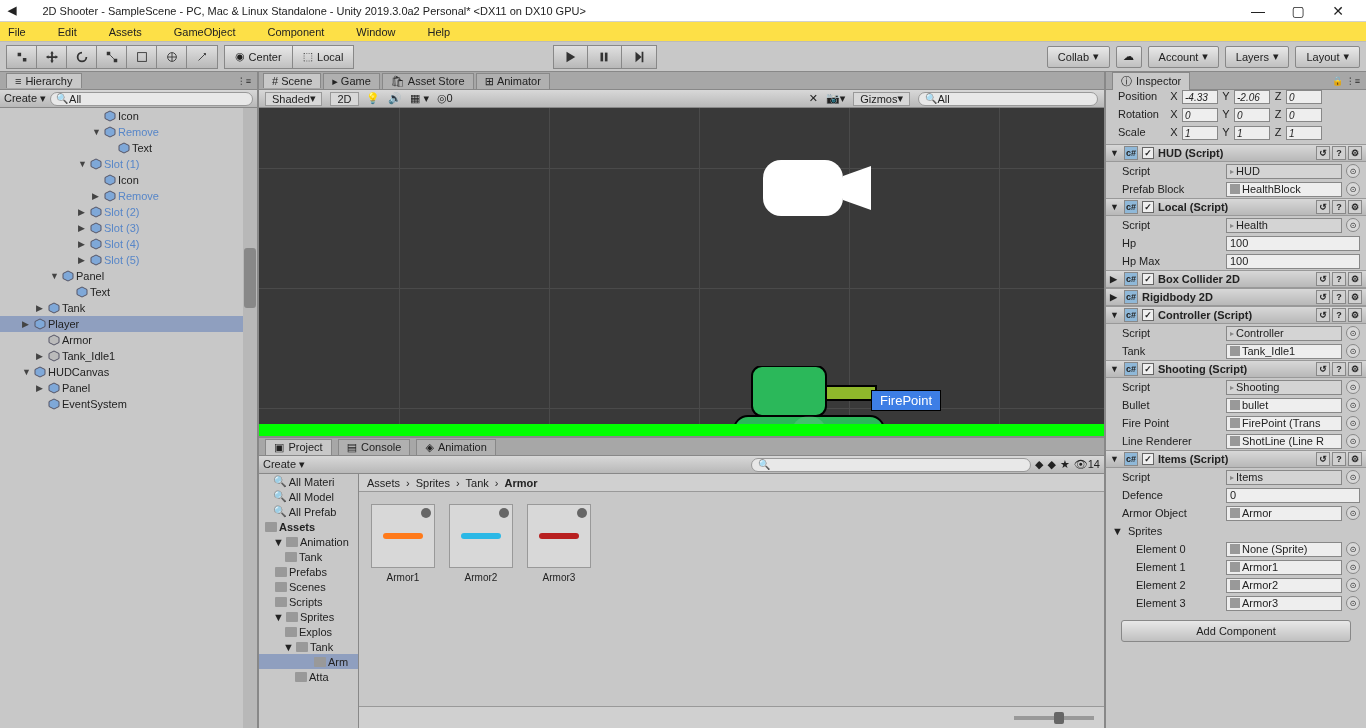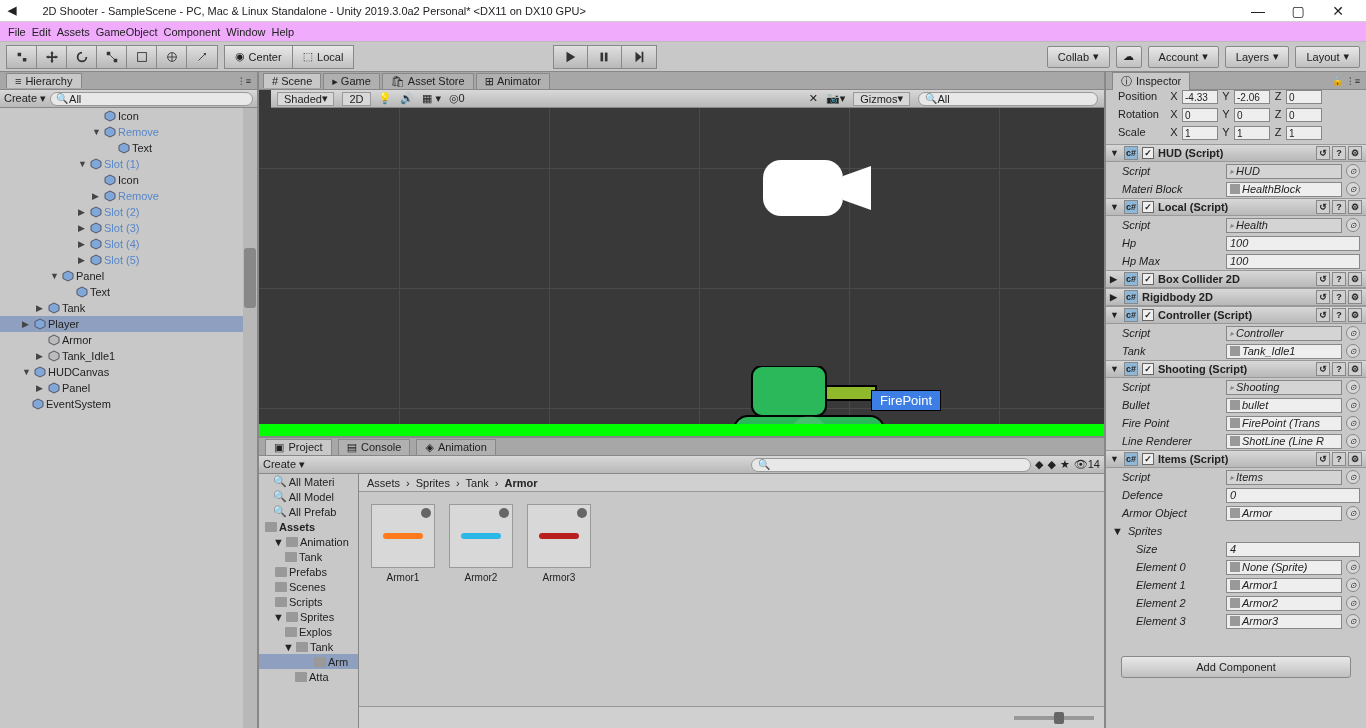--- a/index.html
+++ b/index.html
@@ -1,21 +1,21 @@
 <!DOCTYPE html>
 <html><head>
 <meta charset="utf-8">
 <style>
 * { margin:0; padding:0; box-sizing:border-box; font-family:"Segoe UI",Arial,sans-serif; font-size:11px; color:#222; user-select:none; }
 body { width:1366px; height:728px; background:#a7a7a7; overflow:hidden; }
 .title-bar { height:22px; background:#fff; display:flex; align-items:center; padding:0 8px; border-bottom:1px solid #d0d0d0; }
 .title-bar .logo { font-weight:bold; margin-right:6px; color:#222; }
 .title-bar .title { flex:1;margin-left:20px; }
 .title-bar .win-btn { width:40px; height:22px; display:flex; align-items:center; justify-content:center; font-size:14px; }
-.menu-bar { height:20px; background:#f0abfc; display:flex; align-items:center; padding:0 6px; gap:2px; border-bottom:1px solid #bbb; }
+.menu-bar { height:20px; background:#fde047; display:flex; align-items:center; padding:0 6px; gap:28px; border-bottom:1px solid #bbb; }
 .menu-bar span { padding:0 2px; }
 .toolbar { height:30px; background:#c8c8c8; border-bottom:1px solid #888; display:flex; align-items:center; padding:0 6px; gap:6px; }
 .tool-group { display:flex; border:1px solid #888; background:#c8c8c8; }
 .tool-btn { width:30px; height:22px; border-right:1px solid #888; display:flex; align-items:center; justify-content:center; background:linear-gradient(#e0e0e0,#b8b8b8); }
 .tool-btn:last-child { border-right:none; }
 .tool-btn svg { width:14px; height:14px; }
 .pill { height:22px; padding:0 10px; border:1px solid #888; background:linear-gradient(#e8e8e8,#c0c0c0); display:flex; align-items:center; border-radius:2px; gap:4px; }
 .play-group { display:flex; margin:0 auto; }
 .play-group .tool-btn { width:34px; }
 .right-tools { display:flex; gap:6px; margin-left:auto; }
@@ -32,21 +32,21 @@
 .tree-row { height:16px; display:flex; align-items:center; padding-left:8px; gap:2px; white-space:nowrap; }
 .tree-row.selected { background:#8f9fbf; color:#fff; }
 .tree-row .arrow { width:10px; font-size:9px; color:#444; }
 .tree-row .cube { width:12px; height:12px; display:flex; align-items:center; justify-content:center; }
 .cube svg { width:12px; height:12px; }
 .blue-text { color:#5786c8; }
 .scene-area { flex:1; background:#393939; position:relative; border-bottom:2px solid #888; }
 .scene-tabs { height:18px; background:#a7a7a7; display:flex; align-items:center; padding:0 4px; gap:2px; border-bottom:1px solid #888; }
 .scene-tabs .tab { padding:1px 8px; display:flex; align-items:center; gap:3px; border:1px solid #888; border-bottom:none; background:#c8c8c8; font-size:11px; }
 .scene-tabs .tab.inactive { background:#b0b0b0; }
-.scene-toolbar { height:18px; background:linear-gradient(#d8d8d8,#b8b8b8); display:flex; align-items:center; padding:0 6px; gap:8px; font-size:10px; border-bottom:1px solid #888;margin-left:12px; }
+.scene-toolbar { height:18px; background:linear-gradient(#d8d8d8,#b8b8b8); display:flex; align-items:center; padding:0 6px; gap:8px; font-size:10px; border-bottom:1px solid #888; }
 .scene-toolbar .dd { padding:0 6px; border:1px solid #999; background:#d8d8d8; height:14px; display:flex; align-items:center; }
 .viewport { position:absolute; top:36px; left:0; right:0; bottom:0; background:#393939; overflow:hidden; }
 .grid-line { position:absolute; background:#4a4a4a; }
 .camera-icon { position:absolute; left:500px; top:48px; }
 .tank { position:absolute; left:475px; top:258px; }
 .firepoint-label { position:absolute; left:612px; top:282px; background:#3d7ee5; color:#fff; padding:2px 8px; border:1px solid #000; font-size:13px; }
 .ground { position:absolute; left:0; right:0; bottom:0; height:12px; background:#0f0; }
 .project-panel { height:290px; display:flex; flex-direction:column; background:#c8c8c8; }
 .project-body { flex:1; display:flex; }
 .proj-left { width:100px; border-right:1px solid #888; overflow:hidden; font-size:10px; }
@@ -61,27 +61,27 @@
 .asset-thumb .play-dot { position:absolute; top:3px; right:3px; width:10px; height:10px; border-radius:50%; background:#666; }
 .armor-bar { width:40px; height:6px; border-radius:3px; }
 .inspector { height:100%; overflow-y:auto; }
 .comp-header { height:18px; background:linear-gradient(#d8d8d8,#b8b8b8); border-top:1px solid #999; border-bottom:1px solid #999; display:flex; align-items:center; padding:0 4px; gap:4px; font-weight:bold; font-size:11px; }
 .comp-header .arrow { width:10px; font-size:9px; }
 .comp-header .icons { margin-left:auto; display:flex; gap:2px; }
 .mini-icon { width:14px; height:14px; border:1px solid #888; background:#d0d0d0; font-size:9px; display:flex; align-items:center; justify-content:center; }
 .xyz-row { display:flex; height:18px; padding:0 4px; gap:2px; }
 .xyz-row .lbl { width:56px; padding-left:8px; }
 .xyz-row .ax { width:12px; text-align:center; }
-.xyz-row input { width:36px; height:14px; background:#eee; border:1px solid #888; font-size:10px; padding:0 2px; }
-.prop-row { display:flex; align-items:center; height:18px; padding:0 6px; gap:4px;font-style:italic; }
+.xyz-row input { width:36px; height:14px; background:#eee; border:1px solid #888; font-size:10px; padding:0 2px;font-style:italic; }
+.prop-row { display:flex; align-items:center; height:18px; padding:0 6px; gap:4px; }
 .prop-row .plbl { width:110px; padding-left:10px; font-size:11px; }
 .prop-row .pval { flex:1; height:15px; background:#eee; border:1px solid #888; font-size:10px; padding:0 3px; display:flex; align-items:center; gap:2px; }
 .prop-row .pval.ro { background:#d4d4d4; color:#666; }
 .prop-row .dot { width:14px; height:14px; border:1px solid #888; border-radius:50%; background:#d8d8d8; font-size:8px; display:flex; align-items:center; justify-content:center; }
-.add-comp-btn { margin:26px auto; width:230px; height:22px; background:linear-gradient(#e8e8e8,#c0c0c0); border:1px solid #888; display:flex; align-items:center; justify-content:center; border-radius:3px; }
+.add-comp-btn { margin:8px auto; width:230px; height:22px; background:linear-gradient(#e8e8e8,#c0c0c0); border:1px solid #888; display:flex; align-items:center; justify-content:center; border-radius:3px; }
 .scroll-stub { position:absolute; right:0; top:0; bottom:0; width:14px; background:#b8b8b8; }
 .scroll-thumb { position:absolute; right:1px; width:12px; background:#888; border-radius:3px; }
 .checkbox { width:12px; height:12px; border:1px solid #666; background:#eee; display:flex; align-items:center; justify-content:center; font-size:9px; }
 </style>
 </head>
 <body>
 
 <div class="title-bar">
   <span class="logo">◀</span>
   <span class="title">2D Shooter - SampleScene - PC, Mac &amp; Linux Standalone - Unity 2019.3.0a2 Personal* &lt;DX11 on DX10 GPU&gt;</span>
@@ -343,21 +343,21 @@
         </div>
         <div class="tree-row" style="padding-left: 36px;">
           <span class="arrow">▶</span>
           <span class="cube">
             <svg viewBox="0 0 12 12">
               <path d="M6 1l5 2.5v5L6 11 1 8.5v-5z" fill="#7fa8d8" stroke="#556"></path>
             </svg>
           </span>
           <span>Panel</span>
         </div>
-        <div class="tree-row" style="padding-left: 20px;">
+        <div class="tree-row" style="padding-left: 36px;">
           <span class="arrow"></span>
           <span class="cube">
             <svg viewBox="0 0 12 12">
               <path d="M6 1l5 2.5v5L6 11 1 8.5v-5z" fill="#7fa8d8" stroke="#556"></path>
             </svg>
           </span>
           <span>EventSystem</span>
         </div>
       </div>
   </div>
@@ -586,21 +586,21 @@
           </div>
           <div class="prop-row">
             <span class="plbl">Script</span>
             <div class="pval ro">
               <span style="color:#888;font-size:8px">▸</span>
               <span>HUD</span>
             </div>
             <span class="dot">⊙</span>
           </div>
           <div class="prop-row">
-            <span class="plbl">Materi Block</span>
+            <span class="plbl">Prefab Block</span>
             <div class="pval">
               <span style="width:10px;height:10px;background:#999;display:inline-block"></span>
               <span>HealthBlock</span>
             </div>
             <span class="dot">⊙</span>
           </div>
           <div class="comp-header">
             <span class="arrow">▼</span>
             <span class="mini-icon" style="background:#8fb8d8">c#</span>
             <span class="checkbox">✓</span>
@@ -753,26 +753,20 @@
               <span style="width:10px;height:10px;background:#999;display:inline-block"></span>
               <span>Armor</span>
             </div>
             <span class="dot">⊙</span>
           </div>
           <div class="prop-row">
             <span style="width:12px">▼</span>
             <span class="plbl" style="padding-left:0">Sprites</span>
           </div>
           <div class="prop-row">
-            <span class="plbl" style="padding-left:24px">Size</span>
-            <div class="pval">
-              <span>4</span>
-            </div>
-          </div>
-          <div class="prop-row">
             <span class="plbl" style="padding-left:24px">Element 0</span>
             <div class="pval">
               <span style="width:10px;height:10px;background:#999;display:inline-block"></span>
               <span>None (Sprite)</span>
             </div>
             <span class="dot">⊙</span>
           </div>
           <div class="prop-row">
             <span class="plbl" style="padding-left:24px">Element 1</span>
             <div class="pval">

